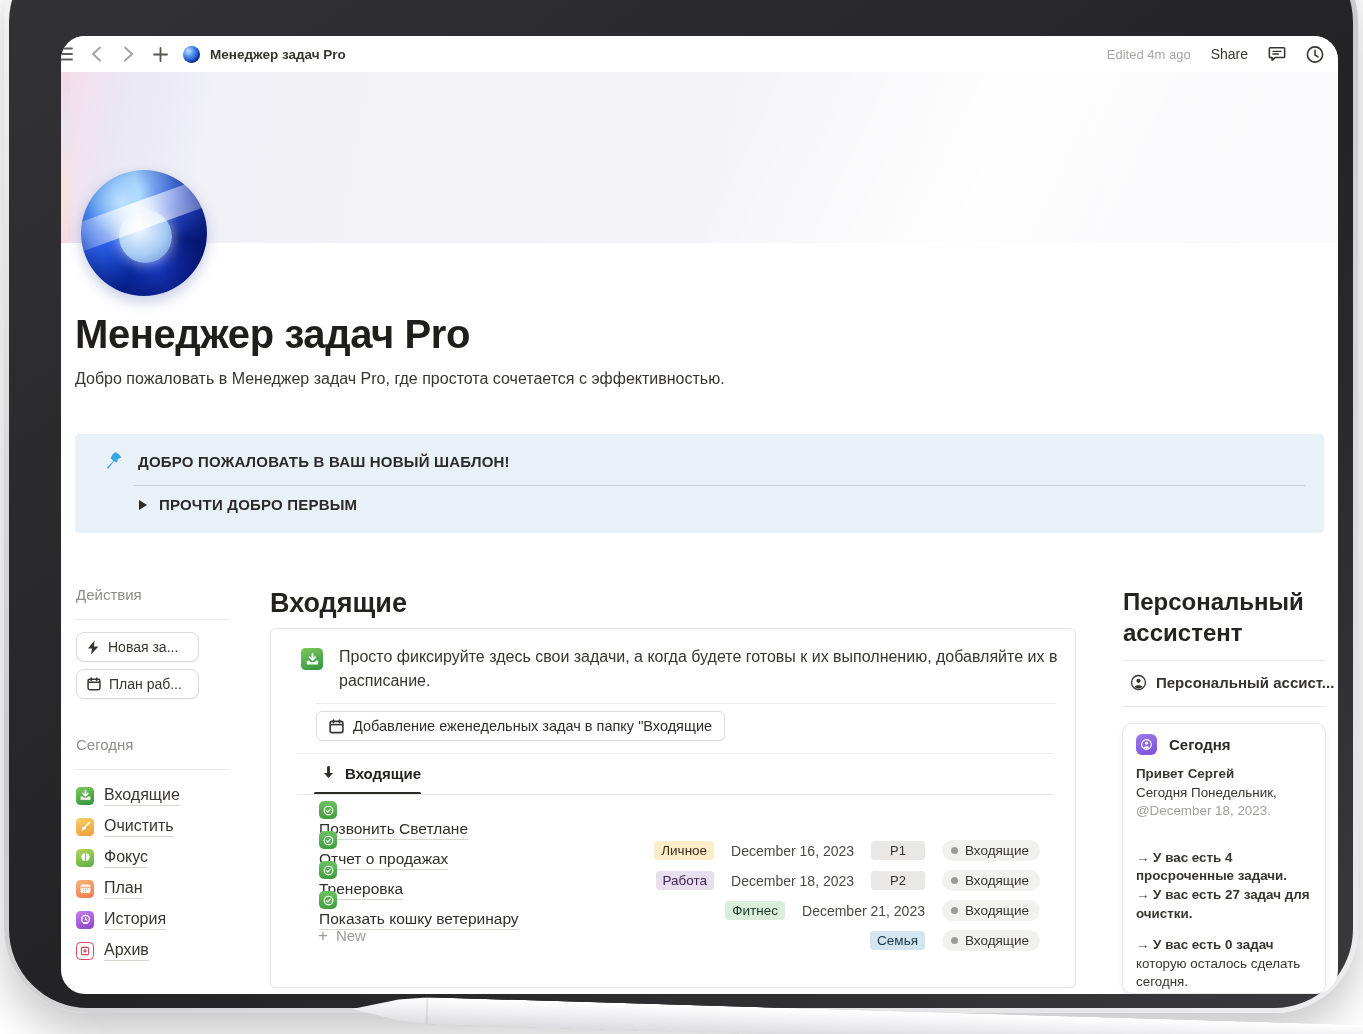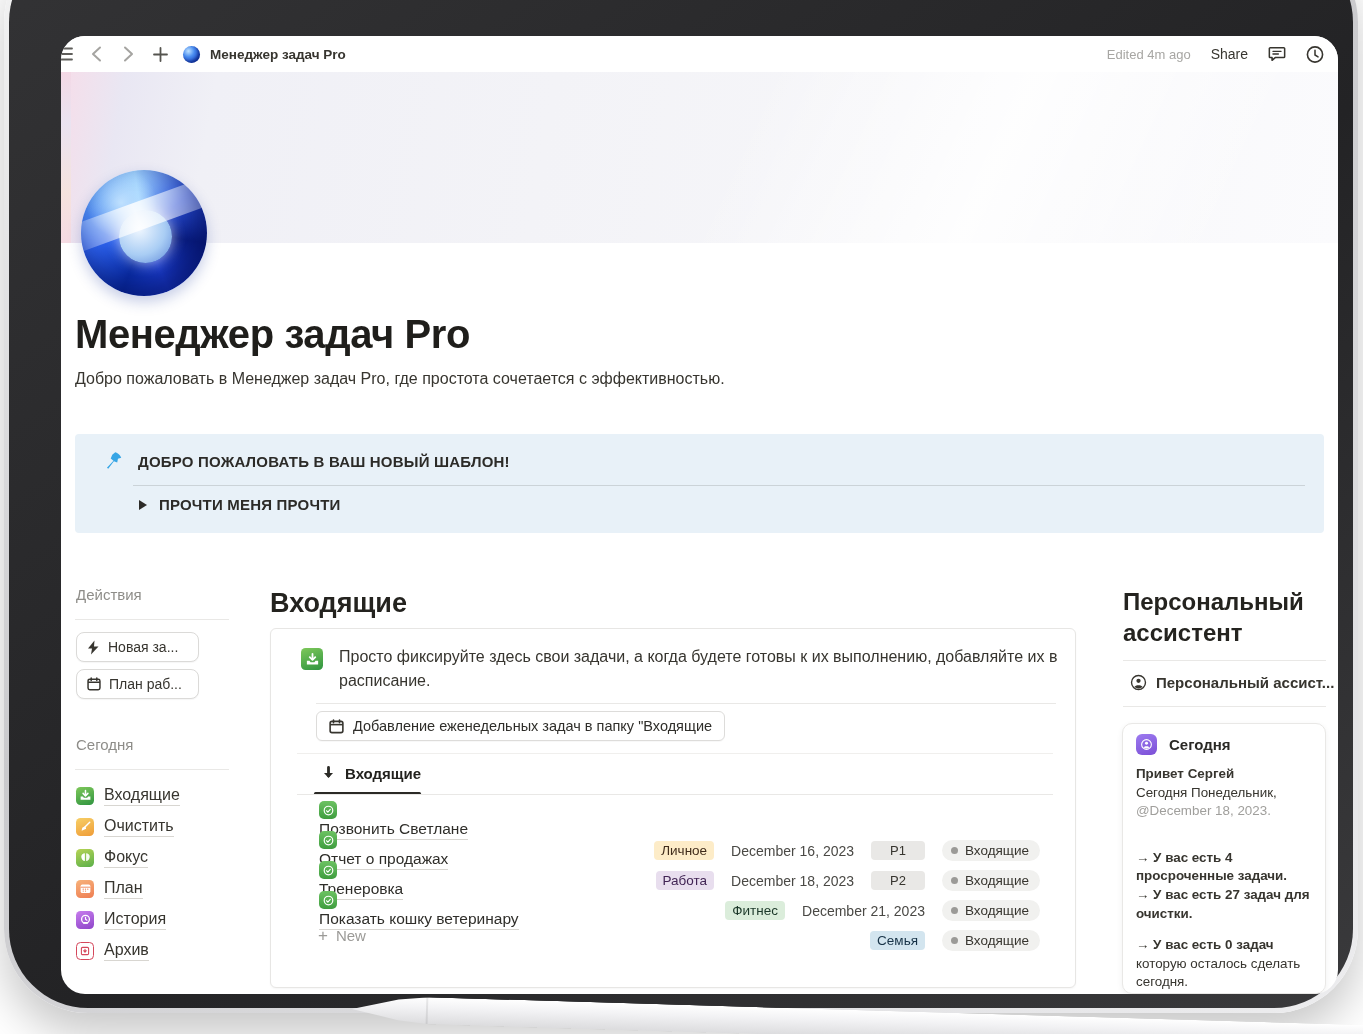--- a/index.html
+++ b/index.html
@@ -264,21 +264,21 @@
       <span>
         <svg width="22" height="22" viewBox="0 0 24 24">
             <path d="M14.5 2.5c2.2.3 5.8 3.6 6.5 6l-3.6 1.1-.8 3.9-3.6-1.3-6.2 8.3-1.4-1.1 7.1-7.6-3-2.6 1.7-4z" fill="#36a5e5"></path>
           </svg>
       </span>
       <span class="welcome-title">ДОБРО ПОЖАЛОВАТЬ В ВАШ НОВЫЙ ШАБЛОН!</span>
     </div>
     <div class="welcome-divider"></div>
     <div class="toggle-row">
       <span class="tri"></span>
-      <span class="toggle-label">ПРОЧТИ МЕНЯ ПРОЧТИ</span>
+      <span class="toggle-label">ПРОЧТИ ДОБРО ПЕРВЫМ</span>
     </div>
   </div>
 
   <div class="sec-heading actions-heading">Действия</div>
   <div class="hr actions-divider"></div>
   <button class="act-btn" style="top:596px">
     <span>
       <svg width="13" height="15" viewBox="0 0 13 15">
           <path d="M7.5 0.5 1 8.5h4l-1 6 7.5-8h-4.5z" fill="#37352f"></path>
         </svg>

